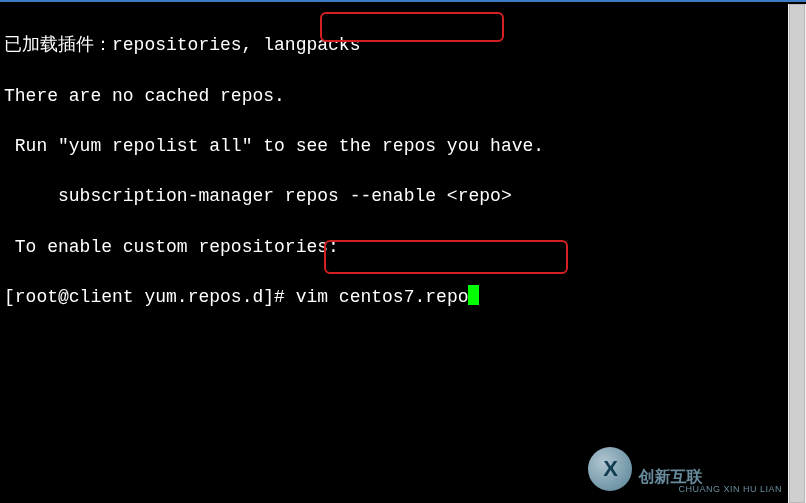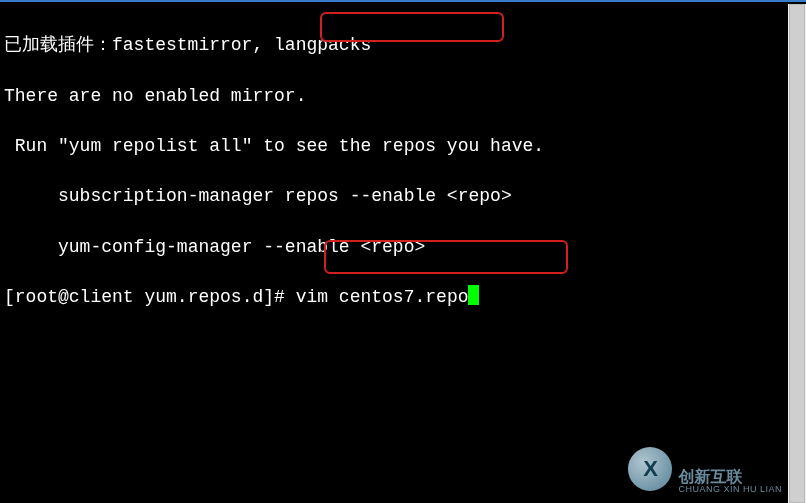--- a/index.html
+++ b/index.html
@@ -101,31 +101,32 @@
       line-height: 1.1;
     }
     .wm-text .cn {
       font-size: 16px;
       font-weight: 600;
       margin-top: 24px;
     }
     .wm-text .en {
       font-size: 9px;
       letter-spacing: 0.5px;
+      margin-left: 40px;
     }
   </style>
 </head>
 <body>
 
 <div class="terminal">
-<span class="line">已加载插件：fastestmirror, langpacks</span>
-<span class="line">There are no enabled mirror.</span>
+<span class="line">已加载插件：repositories, langpacks</span>
+<span class="line">There are no cached repos.</span>
 <span class="line"> Run "yum repolist all" to see the repos you have.</span>
 <span class="line">     subscription-manager repos --enable &lt;repo&gt;</span>
-<span class="line">     yum-config-manager --enable &lt;repo&gt;</span>
+<span class="line"> To enable custom repositories:</span>
 <span class="line"><span>[root@client yum.repos.d]# </span><span>vim centos7.repo</span><span class="cursor"></span></span>
 </div>
 
 <div class="hl-box-1"></div>
 <div class="hl-box-2"></div>
 
 <div class="scrollbar">
   <div class="scroll-thumb"></div>
 </div>
 

